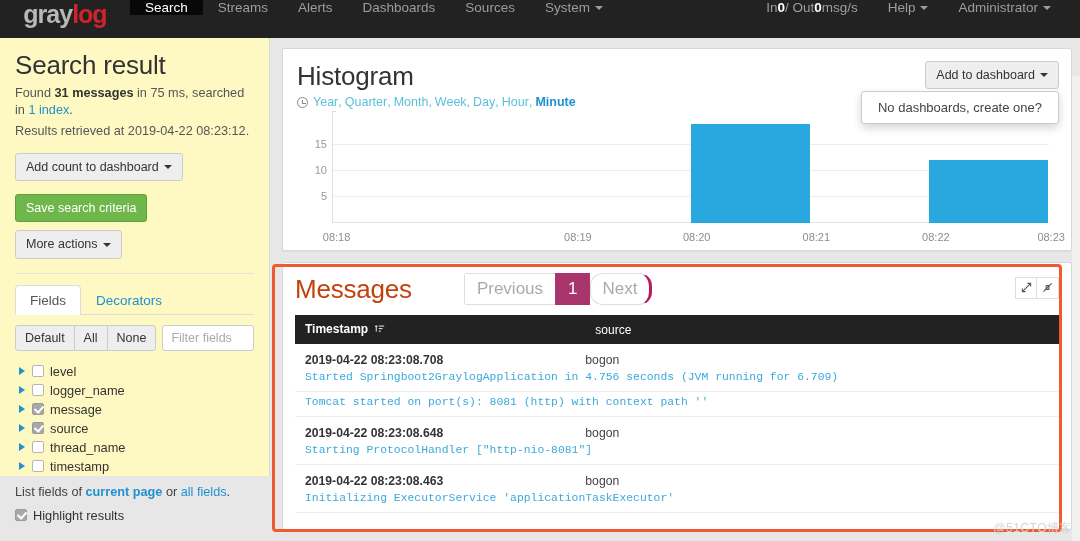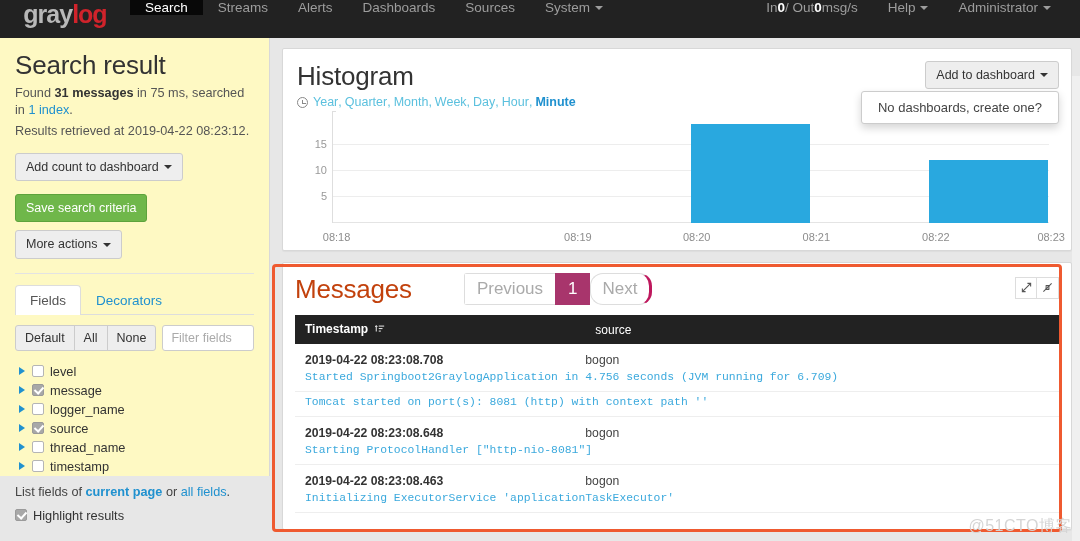--- a/index.html
+++ b/index.html
@@ -190,21 +190,21 @@
 
   .sort-icon { display: inline-block; margin-left: 4px; vertical-align: -1px; }
 
   
   .redbox {
     position: absolute; border: 3px solid #ef5a30; border-radius: 4px;
     pointer-events: none; z-index: 30;
     left: 272px; top: 264px; width: 790px; height: 268px;
   }
   .watermark {
-    position: absolute; right: 8px; bottom: 4px; font-size: 16px; color: #d5d5d5;
+    position: absolute; right: 8px; bottom: 4px; font-size: 12px; color: #d5d5d5;
     z-index: 35; font-family: "Liberation Sans", sans-serif; letter-spacing: .5px;
   }
   .scroll-col { position: absolute; right: 0; top: 38px; bottom: 0; width: 8px; background: #f0f0f0; }
 </style>
 </head>
 <body>
 
 <div class="navbar">
   <div class="brand">
     <span class="gray">gray</span>
@@ -298,27 +298,27 @@
     </div>
 
     <div class="field-list">
       <div class="field-row">
         <span class="tri"></span>
         <span class="cb"></span>
         <span>level</span>
       </div>
       <div class="field-row">
         <span class="tri"></span>
+        <span class="cb"></span>
+        <span>logger_name</span>
+      </div>
+      <div class="field-row">
+        <span class="tri"></span>
         <span class="cb checked"></span>
         <span>message</span>
-      </div>
-      <div class="field-row">
-        <span class="tri"></span>
-        <span class="cb"></span>
-        <span>logger_name</span>
       </div>
       <div class="field-row">
         <span class="tri"></span>
         <span class="cb checked"></span>
         <span>source</span>
       </div>
       <div class="field-row">
         <span class="tri"></span>
         <span class="cb"></span>
         <span>thread_name</span>

